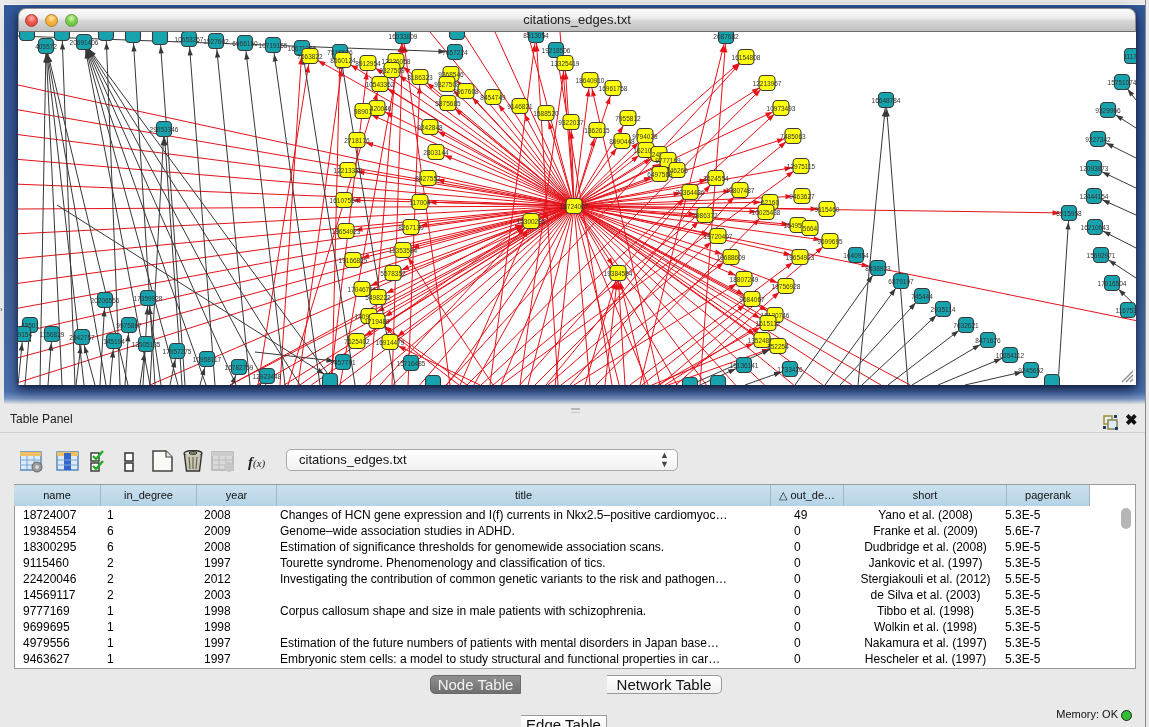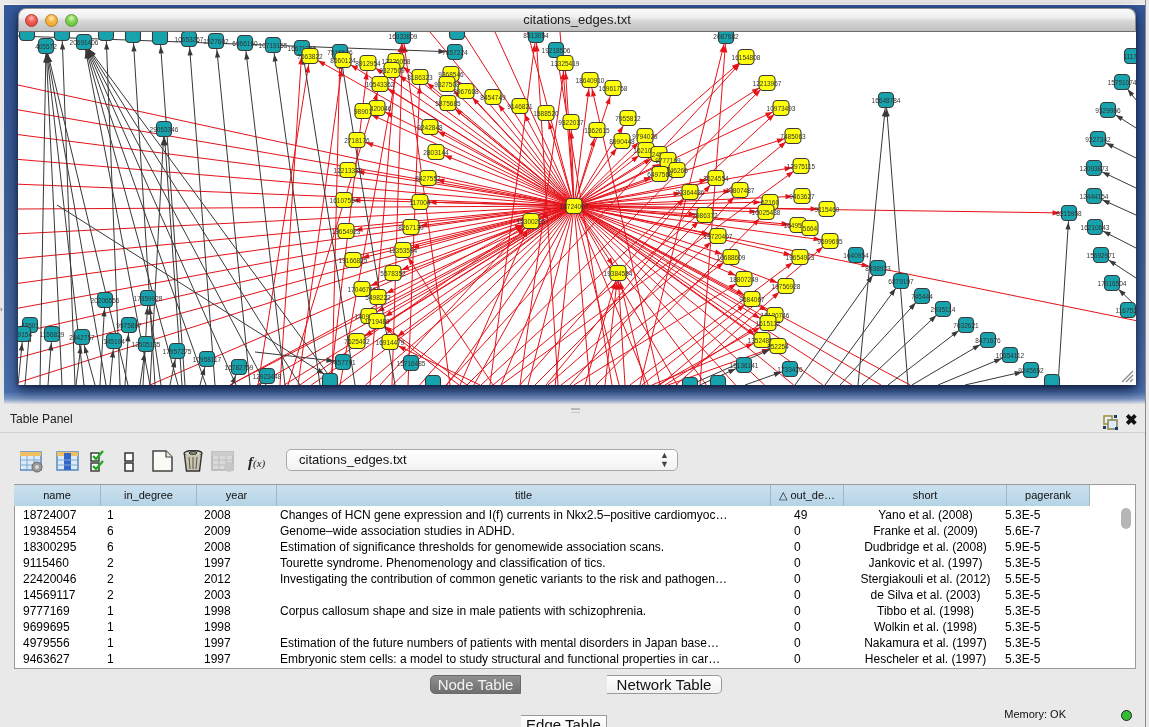--- a/index.html
+++ b/index.html
@@ -49,21 +49,21 @@
 
 
 #sbar { left:1121px; top:508px; width:10px; height:21px; background:#b6b6b6; border-radius:5px; }
 
 
 .tab { top:675px; height:19px; border:1px solid #9a9a9a; font-size:15px; text-align:center; line-height:17px; background:linear-gradient(to bottom,#ffffff,#f0f0f0); color:#111; }
 #tab1 { left:430px; width:91px; border-radius:5px 0 0 5px; background:linear-gradient(to bottom,#8f8f8f,#6f6f6f); color:#f4f4f4; border-color:#6a6a6a; }
 #tab2 { left:521px; width:86px; border-left:none;margin-top:40px; }
 #tab3 { left:607px; width:115px; border-left:none; border-radius:0 5px 5px 0; }
 
-#memory { left:916px; top:708px; width:150px; text-align:right; font-size:11px; color:#111; }
+#memory { left:968px; top:708px; width:150px; text-align:right; font-size:11px; color:#111; }
 #memdot { left:1121px; top:710px; width:11px; height:11px; border-radius:50%; background:#33bb33; border:1.5px solid #222; }
 
 
 #lframe { left:0; top:0; width:4px; height:727px; background:#e9e9e9; }
 #rframe { left:1145px; top:0; width:4px; height:727px; background:#e9e9e9; border-left:1px solid #8a8a8a; }
 #collapse { left:0px; top:305px; font-size:8px; color:#555; }
 </style></head>
 <body>
 <div id="root">
 <div id="desktop" class="abs"></div>

